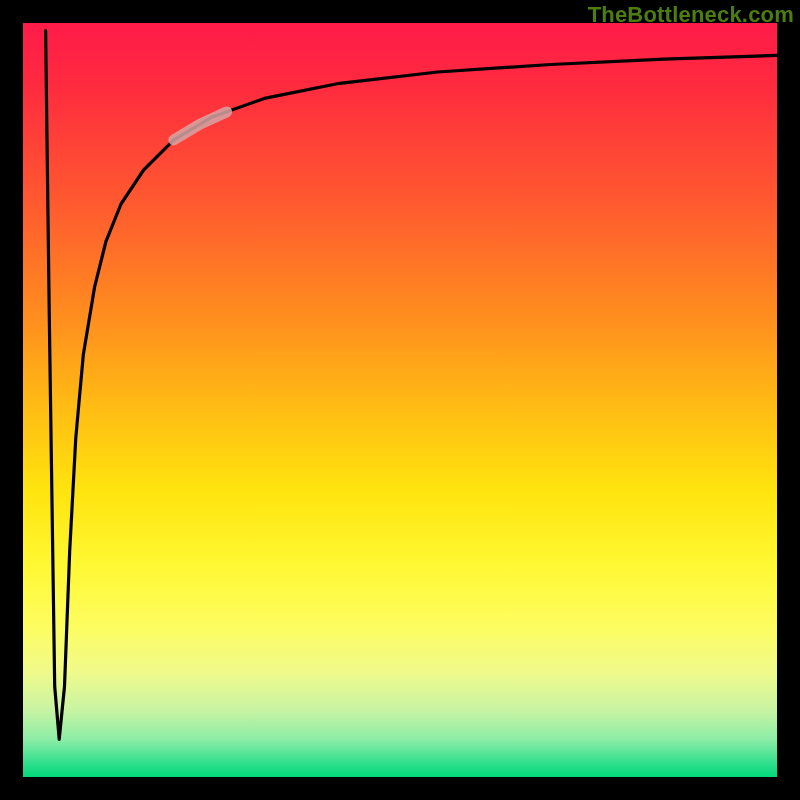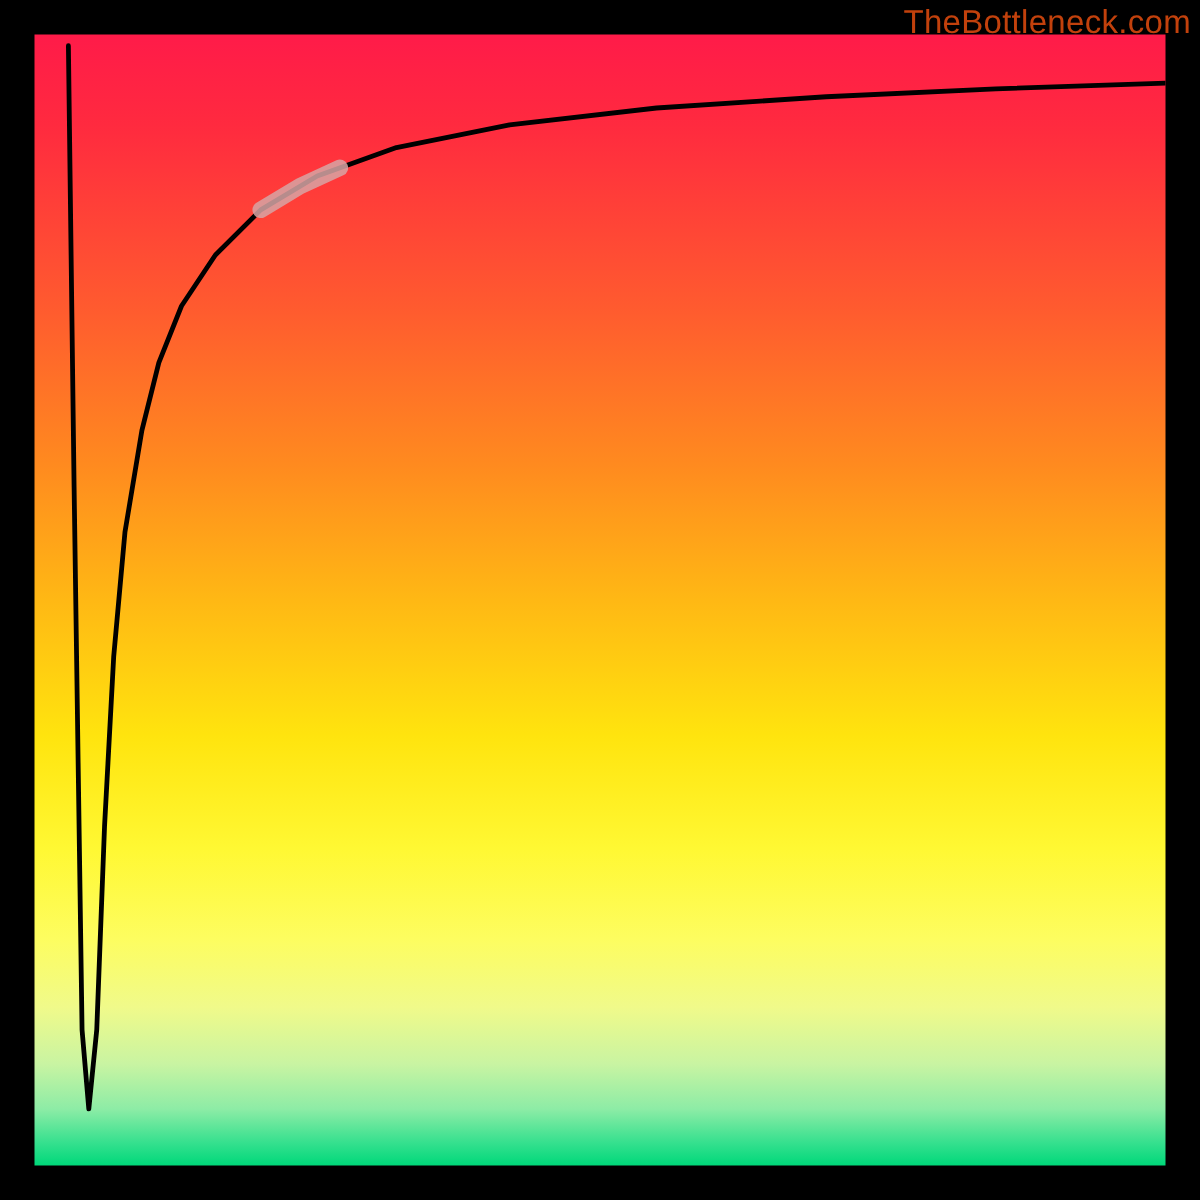--- a/index.html
+++ b/index.html
@@ -14,23 +14,23 @@
   .frame {
     position: relative;
     width: 800px;
     height: 800px;
     background: #000;
   }
   .watermark {
     position: absolute;
     top: 2px;
     right: 6px;
-    color: #c2410c;
+    color: #4d7c0f;
     font-size: 22px;
-    font-weight: 400;
+    font-weight: 700;
     letter-spacing: 0.2px;
     z-index: 20;
   }
   .plot {
     position: absolute;
     left: 23px;
     top: 23px;
     width: 754px;
     height: 754px;
     background: linear-gradient(

